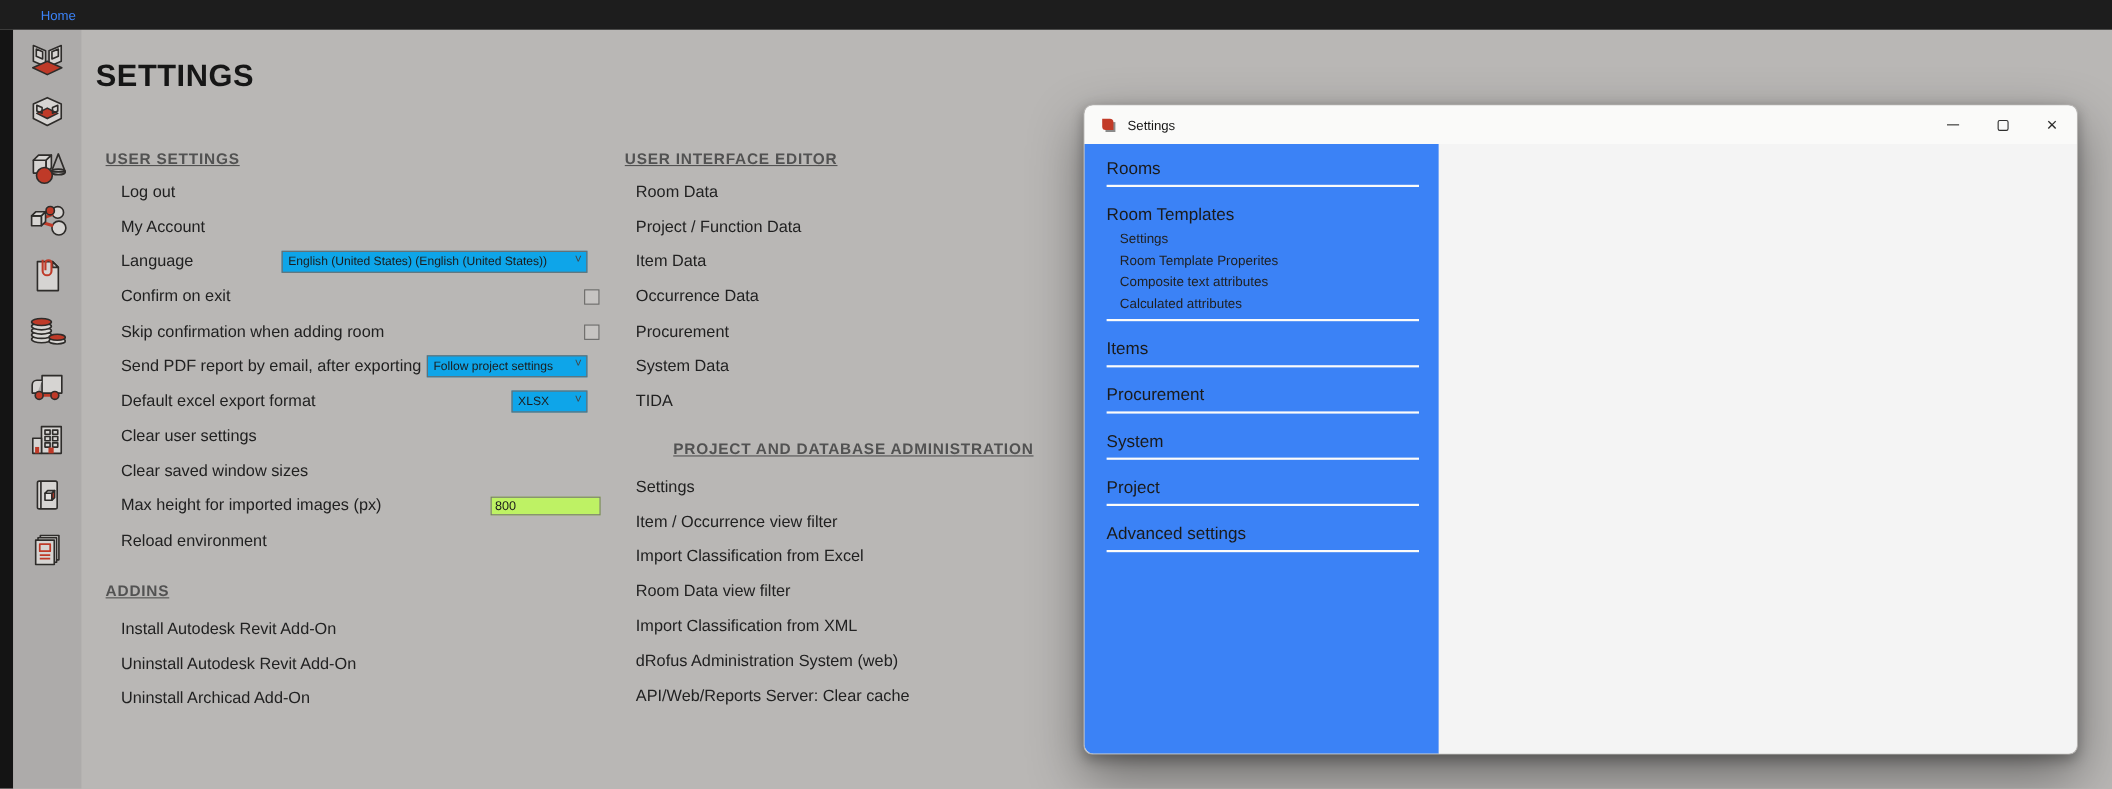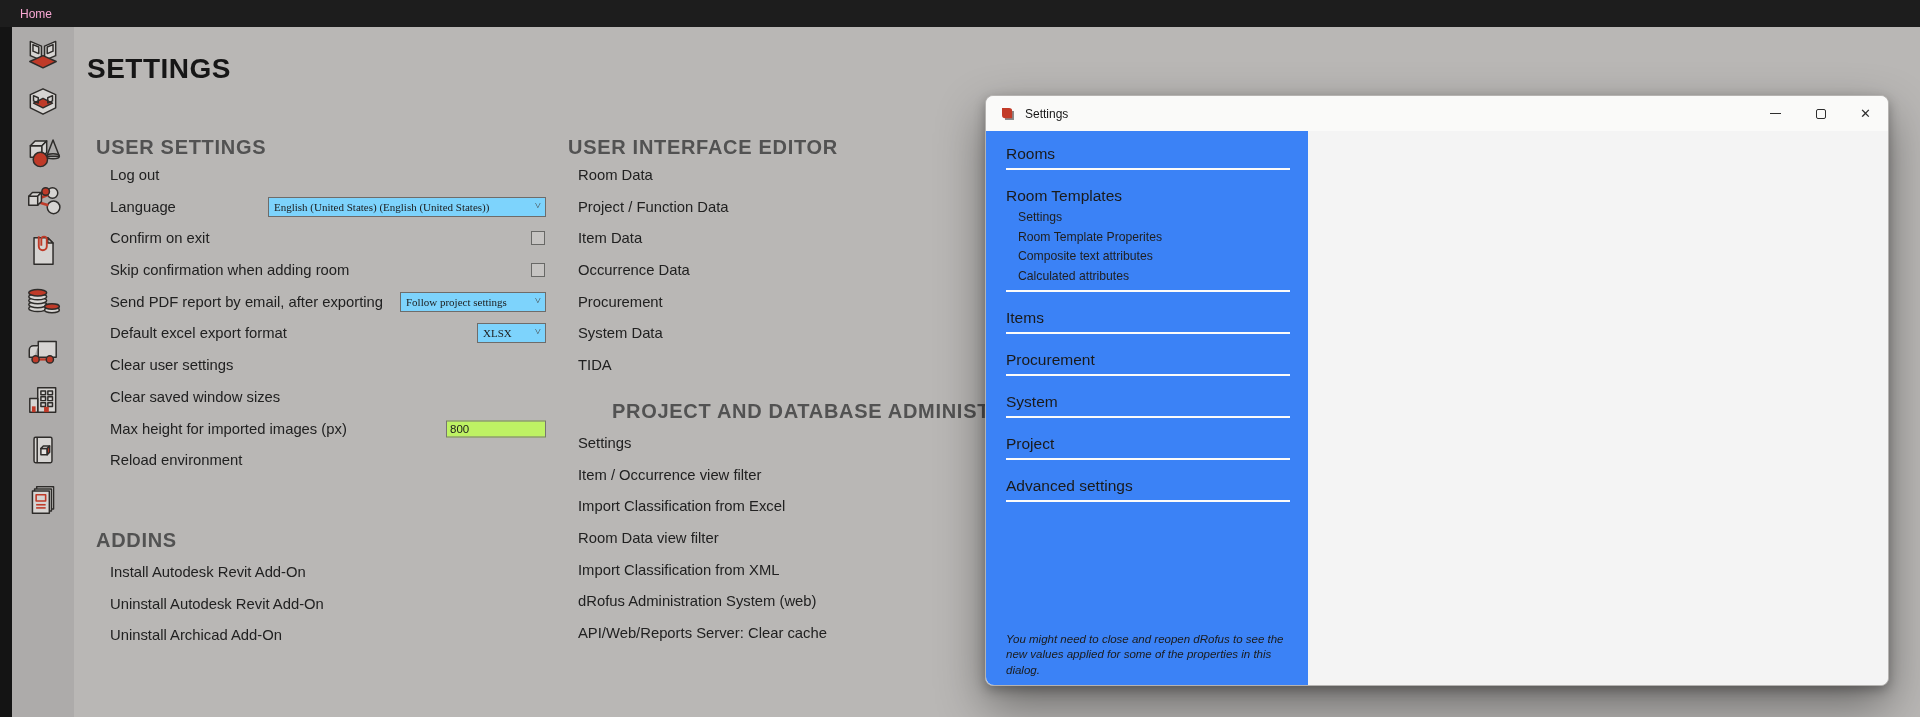--- a/index.html
+++ b/index.html
@@ -1,50 +1,50 @@
 <!DOCTYPE html>
 <html><head>
 <meta charset="utf-8">
 <style>
   * { margin:0; padding:0; box-sizing:border-box; }
   html,body { width:1920px; height:717px; overflow:hidden; }
   body { font-family:"Liberation Sans", sans-serif; background:#b9b7b5; position:relative; }
 
   
   .topbar { position:absolute; left:0; top:0; width:1920px; height:27px; background:#1d1d1d; display:flex; align-items:center; z-index:3; }
-  .home-label { color:#f9a8d4; font-size:12px; margin-left:20px; cursor:default; }
+  .home-label { color:#3b82f6; font-size:12px; margin-left:37px; cursor:default; }
   .leftstrip { position:absolute; left:0; top:27px; width:12px; height:690px; background:#141414; z-index:2; }
 
   
   .sidebar { position:absolute; left:12px; top:27px; width:62px; height:690px; background:#adabaa; z-index:2; }
   .side-icon { height:49.8px; display:flex; align-items:center; justify-content:center; }
   .side-icon svg { width:38px; height:38px; }
 
   
   .page-title { position:absolute; left:87px; top:53px; font-size:28px; font-weight:600; letter-spacing:.5px; color:#161616; }
-  .sec-header { position:absolute; font-size:20px; font-weight:700; letter-spacing:.7px; color:#525252; }
+  .sec-header { position:absolute; font-size:14px; font-weight:700; letter-spacing:.7px; color:#525252;text-decoration:underline; }
   .hdr-user     { left:96px;  top:136px; }
   .hdr-addins   { left:96px;  top:529px; }
   .hdr-uieditor { left:568px; top:136px; }
   .hdr-admin    { left:568px; top:400px;margin-left:44px; }
 
   .rowlist { position:absolute; }
   .rl-user   { left:96px;  top:159px; width:450px; }
   .rl-addins { left:96px;  top:556px; width:450px; }
   .rl-uied   { left:568px; top:159px; width:410px; }
   .rl-admin  { left:568px; top:427px; width:410px; }
 
   .srow { height:31.72px; display:flex; align-items:center; position:relative; }
   .srow .lbl { font-size:14.8px; color:#212121; cursor:default; }
   .rl-user .lbl, .rl-addins .lbl { padding-left:14px; }
   .rl-uied .lbl, .rl-admin .lbl { padding-left:10px; }
 
-  .ctl-select { position:absolute; right:0; top:50%; transform:translateY(-50%); height:20px;
-    background:#7dd3fc; border:1px solid #6e6c6a; display:flex; align-items:center;
-    padding:0 16px 0 5px; font-size:11px; color:#1c1c1c; white-space:nowrap; overflow:hidden;font-family:Liberation Serif, serif; }
+  .ctl-select { position:absolute; right:12px; top:50%; transform:translateY(-50%); height:20px;
+    background:#0ea5e9; border:1px solid #6e6c6a; display:flex; align-items:center;
+    padding:0 16px 0 5px; font-size:11px; color:#1c1c1c; white-space:nowrap; overflow:hidden; }
   .ctl-select .chev { position:absolute; right:4px; top:1px; font-size:11px; color:#444; }
   .sel-wide   { width:278px; }
   .sel-medium { width:146px;align-items:center; }
   .sel-narrow { width:69px; }
   .ctl-checkbox { position:absolute; right:1px; top:50%; transform:translateY(-50%);
     width:14px; height:14px; background:#c6c4c2; border:1px solid #686866; }
   .ctl-input { position:absolute; right:0; top:50%; transform:translateY(-50%);
     width:100px; height:17px; background:#bef264; border:1px solid #777573;
     font-size:11.5px; color:#1c1c1c; display:flex; align-items:center; padding-left:3px; }
 
@@ -205,20 +205,23 @@
 
 <main>
   <h1 class="page-title">SETTINGS</h1>
 
   <h2 class="sec-header hdr-user">USER SETTINGS</h2>
   <div class="rowlist rl-user" id="rows-user">
       <div class="srow">
         <span class="lbl">Log out</span>
       </div>
       <div class="srow">
+        <span class="lbl">My Account</span>
+      </div>
+      <div class="srow">
         <span class="lbl">Language</span>
         <div class="ctl-select sel-wide">
           <span>English (United States) (English (United States))</span>
           <span class="chev">˅</span>
         </div>
       </div>
       <div class="srow">
         <span class="lbl">Confirm on exit</span>
         <span class="ctl-checkbox"></span>
       </div>
@@ -368,14 +371,13 @@
       <div>
         <div class="nav-label">Project</div>
         <div class="nav-sep"></div>
       </div>
       <div>
         <div class="nav-label">Advanced settings</div>
         <div class="nav-sep"></div>
       </div>
     </nav>
   <div class="dialog-main"></div>
-  <div class="dialog-note">You might need to close and reopen dRofus to see the new values applied for some of the properties in this dialog.</div>
 </div>
 
 </body></html>

